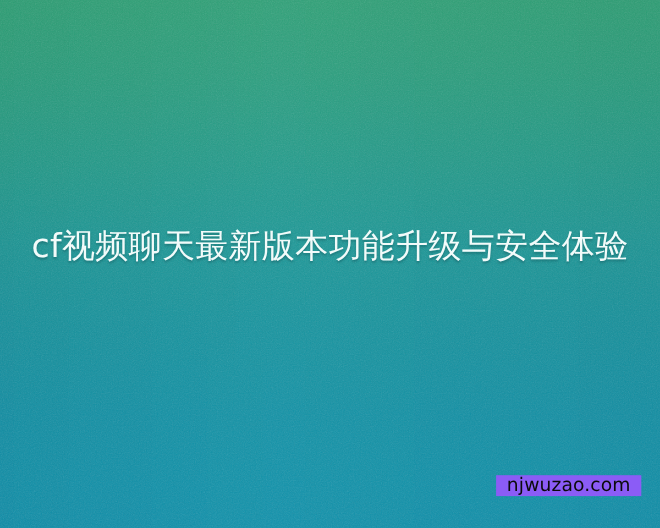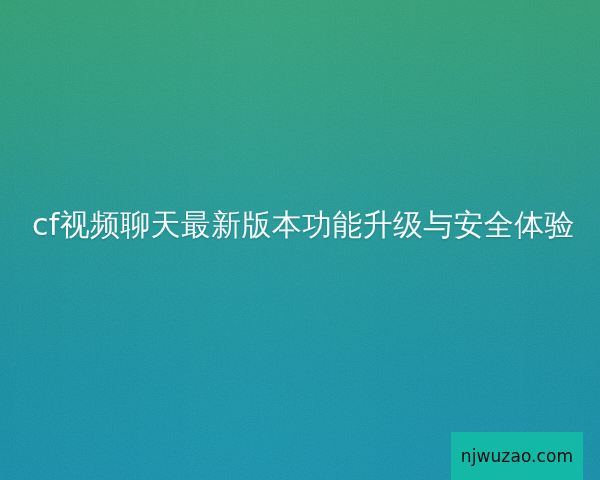--- a/index.html
+++ b/index.html
@@ -51,46 +51,46 @@
   
   .bg-noise {
     position: absolute;
     inset: 0;
     opacity: 0.4;
     pointer-events: none;
   }
 
   .title-block {
     position: absolute;
-    left: 16px;
+    left: 0;
     right: 0;
     top: 204px;
-    text-align: left;
+    text-align: center;
     padding: 0 16px;
     box-sizing: border-box;
   }
 
   .title-line {
     display: block;
     color: #f2fbfa;
     font-size: 30px;
     line-height: 41px;
     font-weight: 400;
     letter-spacing: 0.3px;
     white-space: nowrap;
     text-shadow: 0 1px 2px rgba(0, 40, 45, 0.28);
   }
 
   .watermark {
     position: absolute;
     left: 451px;
     top: 432px;
     width: 132px;
-    height: 48px;
-    background: #14b8a6;
+    height: 19px;
+    background: #8b5cf6;
     display: flex;
     align-items: center;
     justify-content: center;
   }
 
   .watermark-text {
     color: #0b0b0b;
     font-size: 17px;
     line-height: 1;
     letter-spacing: 0.1px;

